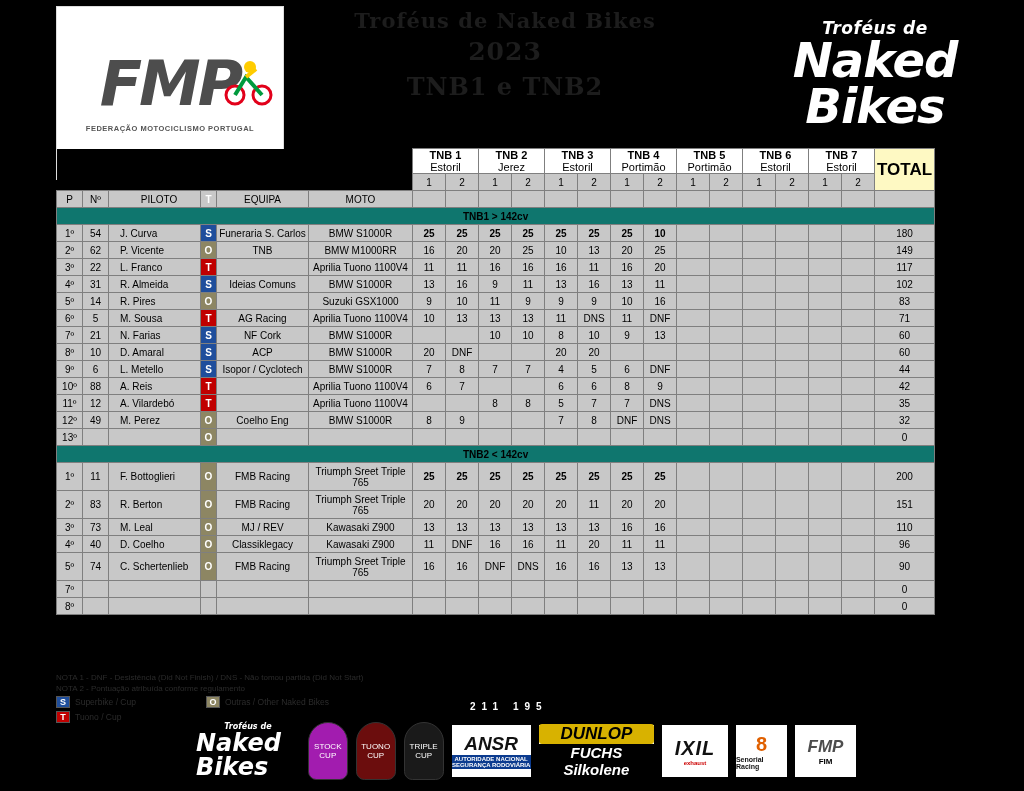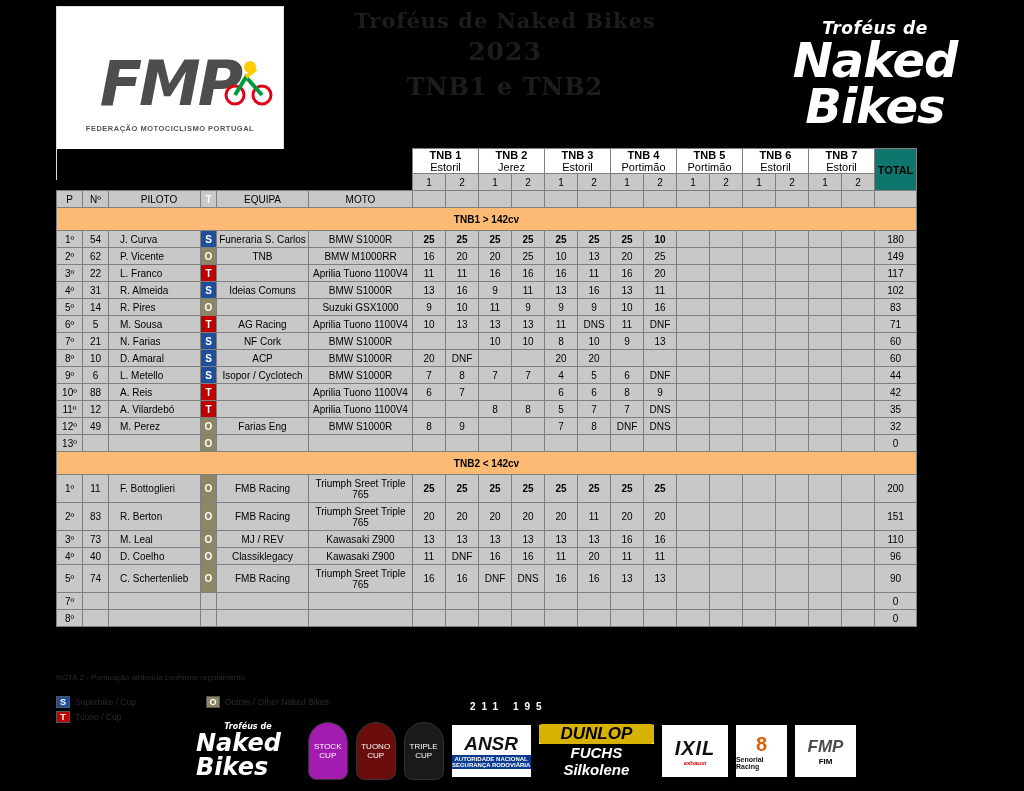--- a/index.html
+++ b/index.html
@@ -75,24 +75,24 @@
     font-weight:normal;
     text-align:center;
     vertical-align:middle;
     height:16px;
   }
   .ev-head {
     background:#fff; font-weight:bold; font-size:11px; height:24px;
     line-height:12px;
   }
   .ev-head .ev-l2 { font-weight:normal; }
-  .total-head { background:#0f766e; font-weight:bold; font-size:11px; }
+  .total-head { background:#fef9c3; font-weight:bold; font-size:17px; }
   .col-head { background:#c8c8c8; font-weight:normal; font-size:10px; height:17px; }
 
-  .sec { background:#fdba74; font-weight:bold; font-size:10px; height:23px; }
+  .sec { background:#0f766e; font-weight:bold; font-size:10px; height:17px; }
 
   .pos { width:26px; }
   .num { width:26px; }
   .pil { width:92px; text-align:left; padding-left:11px; }
   .tt  { width:16px; font-weight:bold; color:#fff; font-size:10px; }
   .tt.S { background:#1f4e9c; }
   .tt.T { background:#c00000; }
   .tt.O { background:#8d8663; }
   .eq  { width:92px; }
   .mt  { width:104px;margin-top:41px; }
@@ -528,21 +528,21 @@
           <td class="rc"></td>
           <td class="rc"></td>
           <td class="rc"></td>
           <td class="tot tot-v">35</td>
         </tr>
         <tr class="r">
           <td class="pos">12º</td>
           <td class="num">49</td>
           <td class="pil">M. Perez</td>
           <td class="tt O">O</td>
-          <td class="eq">Farias Eng</td>
+          <td class="eq">Coelho Eng</td>
           <td class="mt">BMW S1000R</td>
           <td class="rc">8</td>
           <td class="rc">9</td>
           <td class="rc"></td>
           <td class="rc"></td>
           <td class="rc">7</td>
           <td class="rc">8</td>
           <td class="rc">DNF</td>
           <td class="rc">DNS</td>
           <td class="rc"></td>
@@ -740,20 +740,21 @@
           <td class="rc"></td>
           <td class="tot tot-v">0</td>
         </tr>
       </tbody>
   </table>
 </div>
 
 <div id="midnums">211  195</div>
 
 <div id="notes">
+  <div>NOTA 1 - DNF - Desistência (Did Not Finish) / DNS - Não tomou partida (Did Not Start)</div>
   <div>NOTA 2 - Pontuação atribuída conforme regulamento</div>
 </div>
 
 <div id="legend">
   <div class="row">
     <div class="cell">
       <div class="sq S">S</div>
       <span>Superbike / Cup</span>
     </div>
     <div class="cell2">

